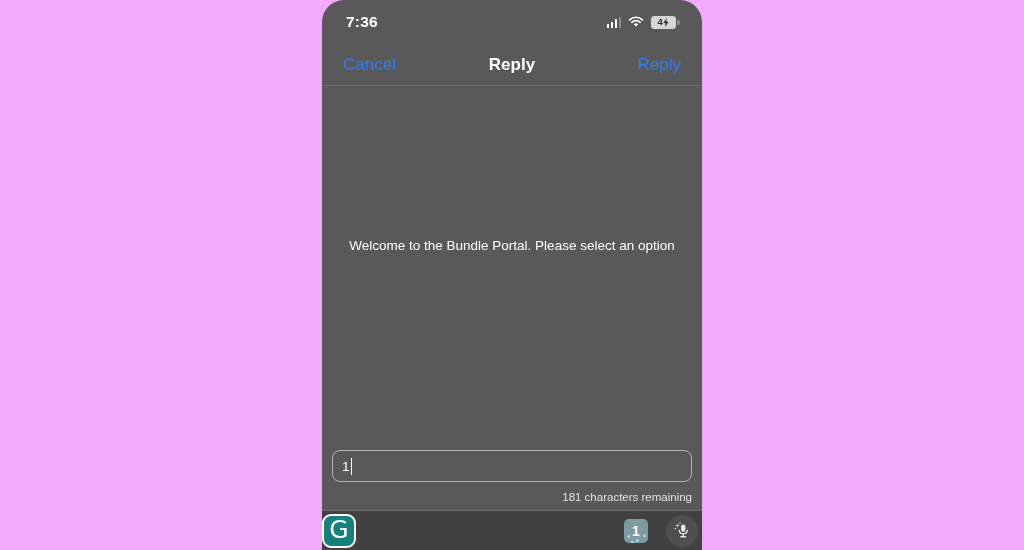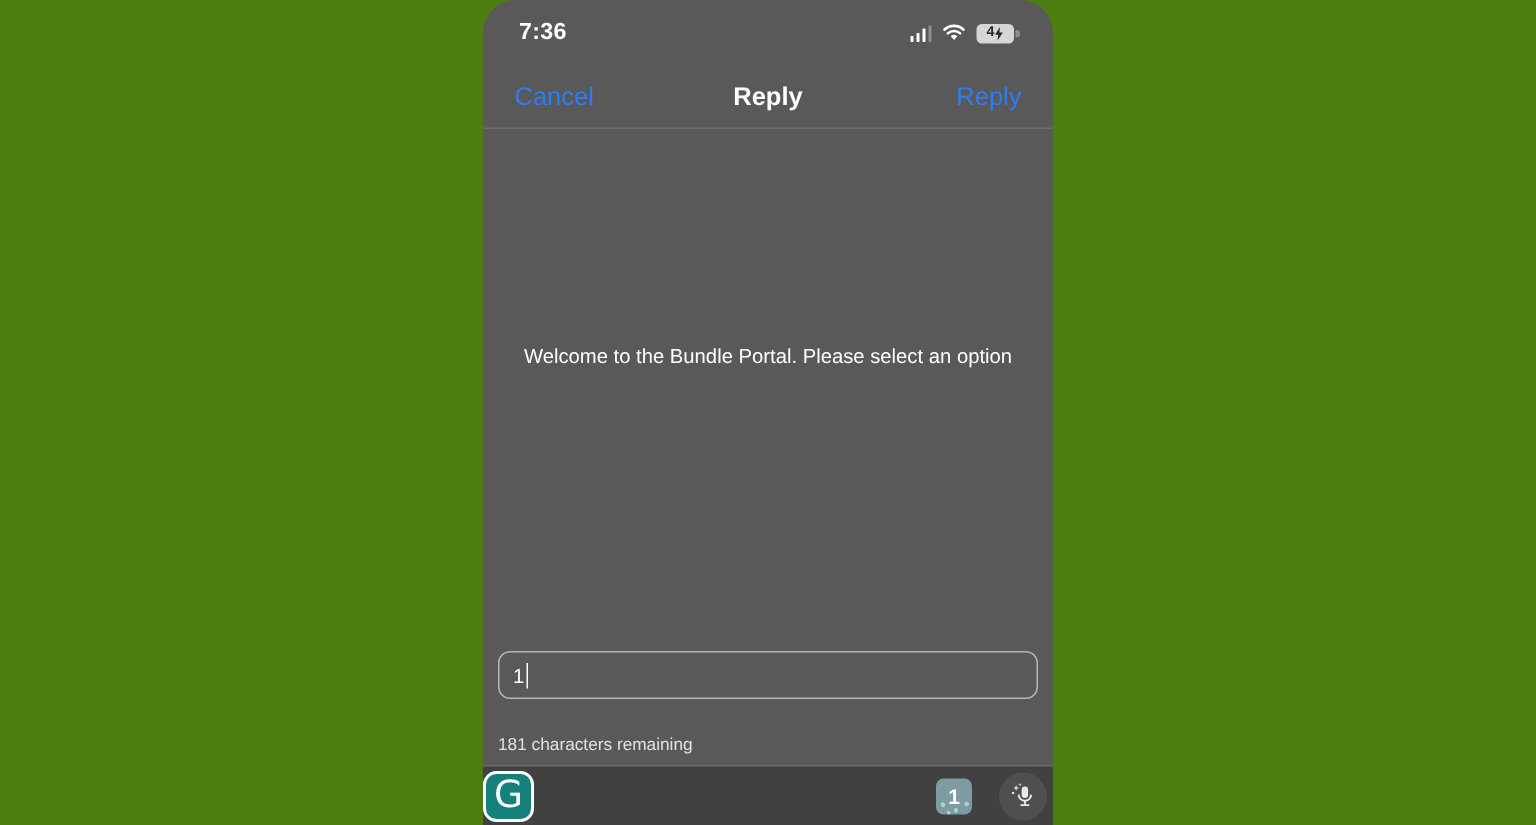--- a/index.html
+++ b/index.html
@@ -2,21 +2,21 @@
 <html><head>
 <meta charset="utf-8">
 <style>
   * { box-sizing: border-box; margin: 0; padding: 0; }
   html, body {
     width: 1024px; height: 550px;
     background: #f5f5f5;
     font-family: "Liberation Sans", sans-serif;
     overflow: hidden;
   }
-  #page { position: relative; width: 1024px; height: 550px; background: #4d7c0f; }
+  #page { position: relative; width: 1024px; height: 550px; background: #f0abfc; }
 
   
   .phone {
     position: absolute;
     left: 322px; top: 0;
     width: 380px; height: 550px;
     background: #595959;
     border-radius: 22px 22px 0 0;
     overflow: hidden;
     display: flex;
@@ -147,24 +147,24 @@
   .compose-value { position: relative; display: inline-block; }
   .caret {
     display: inline-block;
     width: 1.5px;
     height: 17px;
     background: #ffffff;
     vertical-align: -3px;
     margin-left: 1px;
   }
   .char-counter {
-    text-align: left;
+    text-align: right;
     color: #e2e2e2;
     font-size: 11.5px;
-    margin-top: 25px;
+    margin-top: 9px;
     margin-bottom: 7px;
   }
 
   
   .kb-toolbar {
     flex: 0 0 auto;
     height: 40px;
     background: #414141;
     border-top: 1px solid #6d6d6d;
     display: flex;

